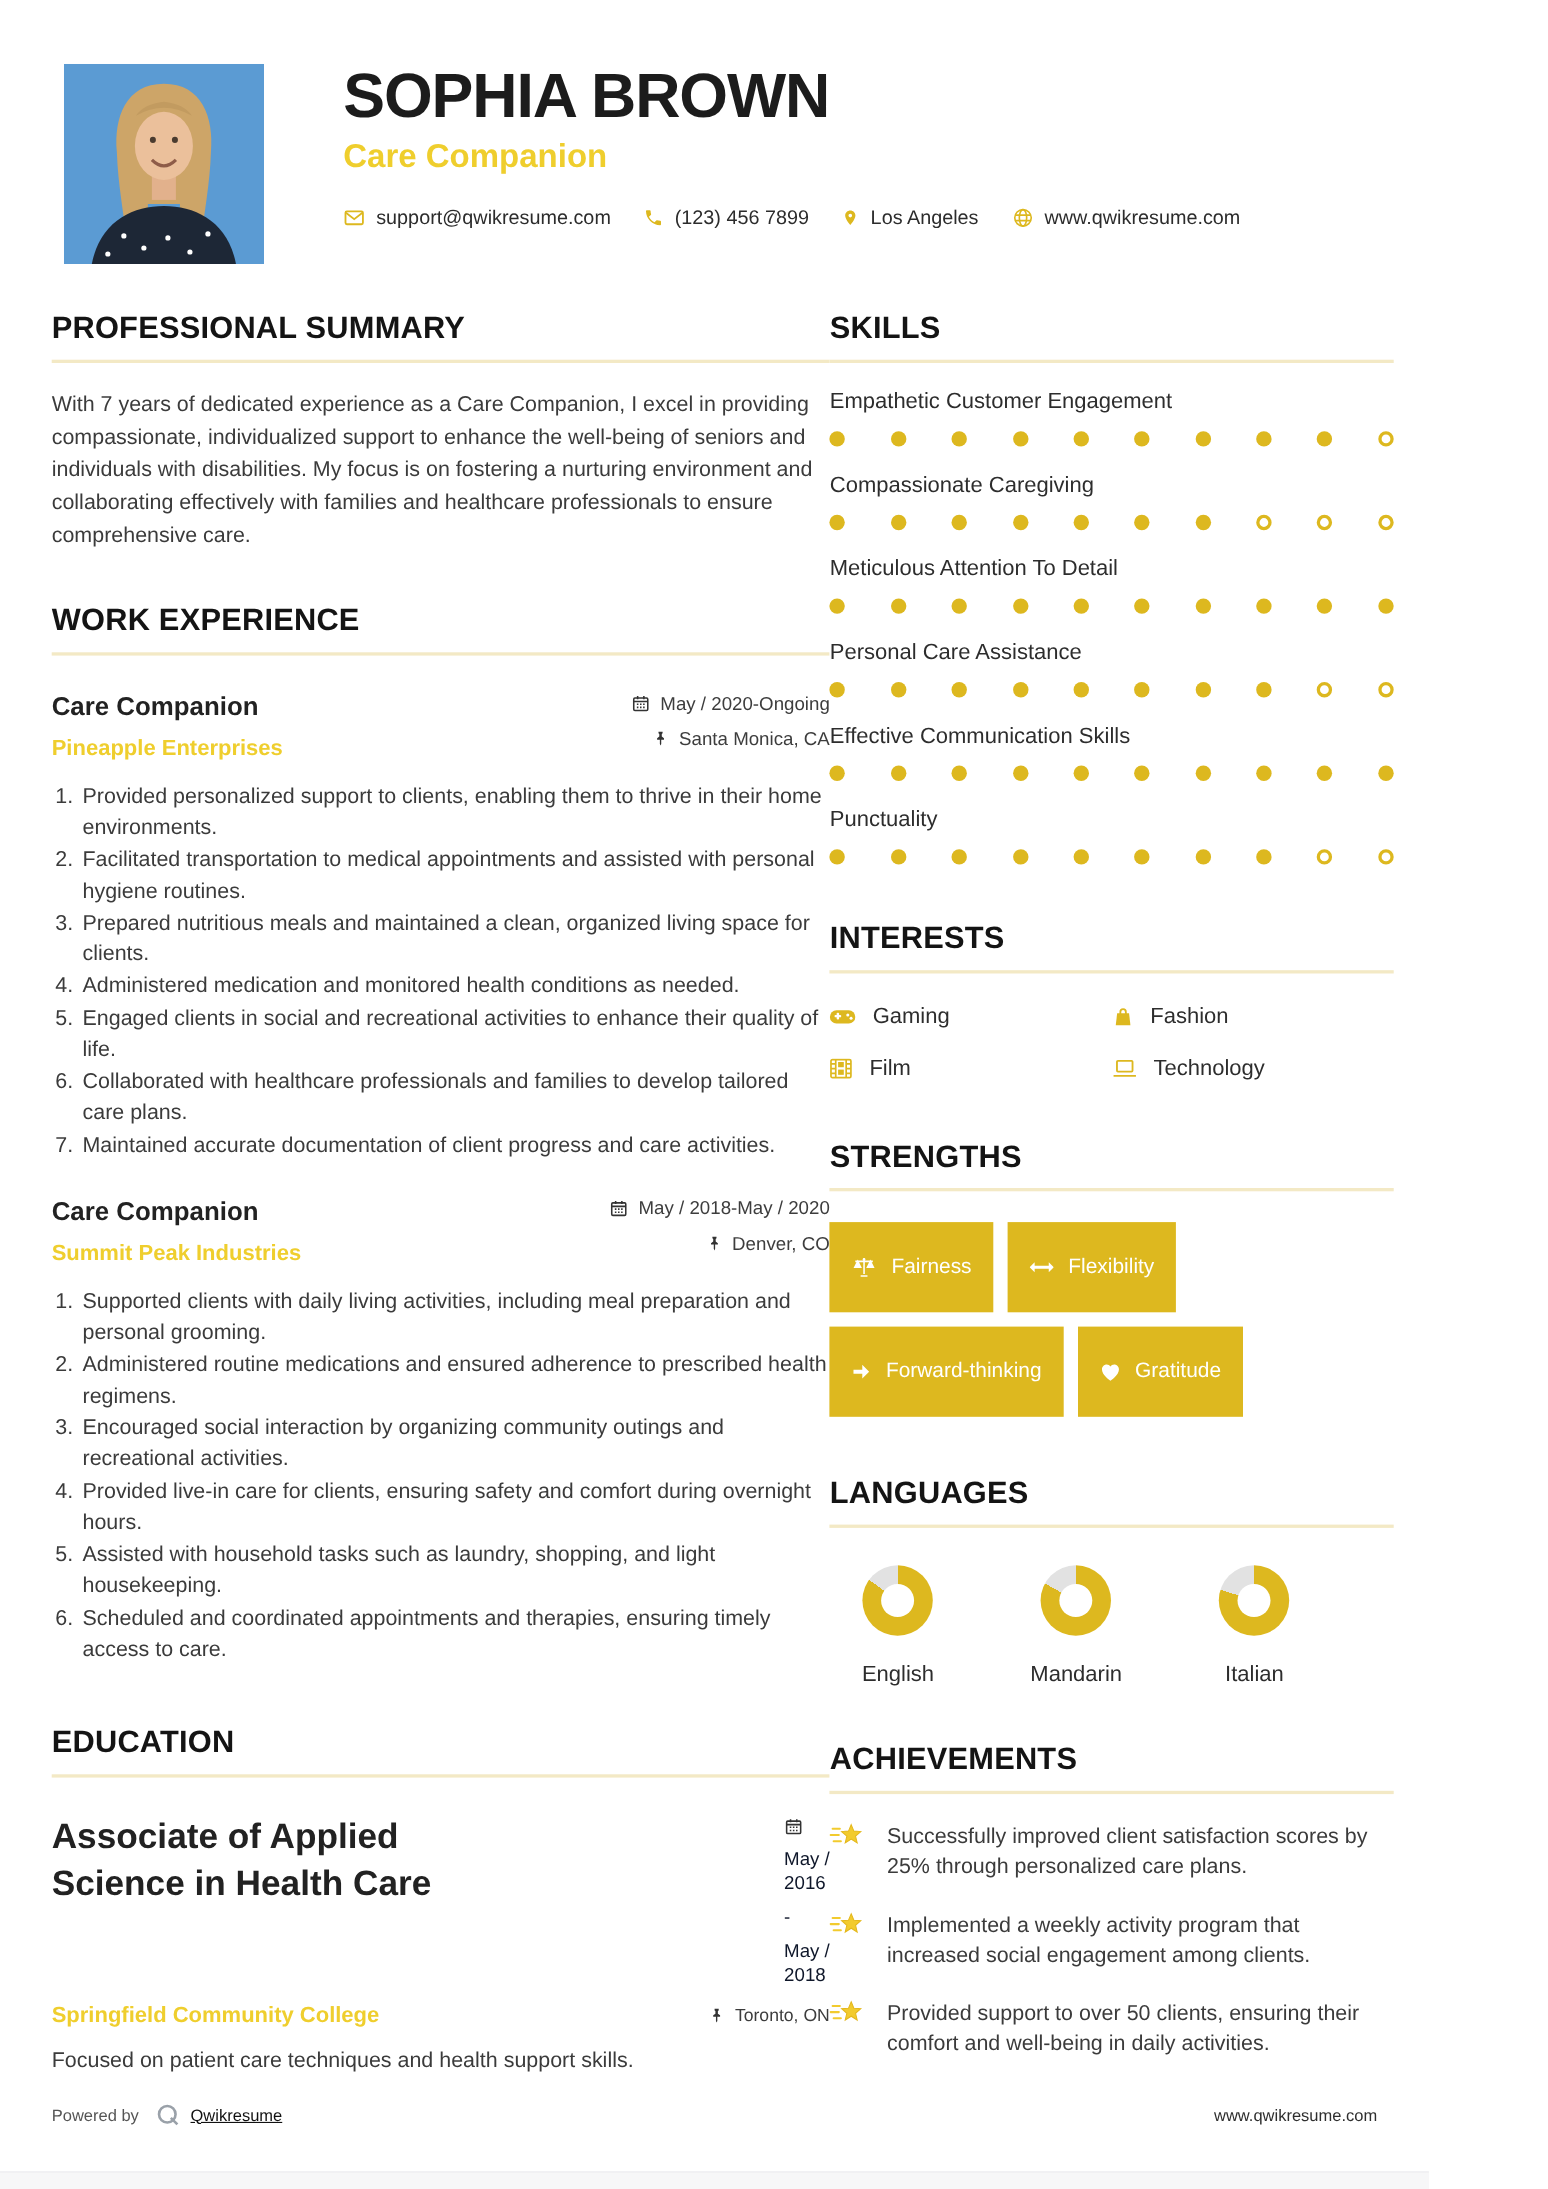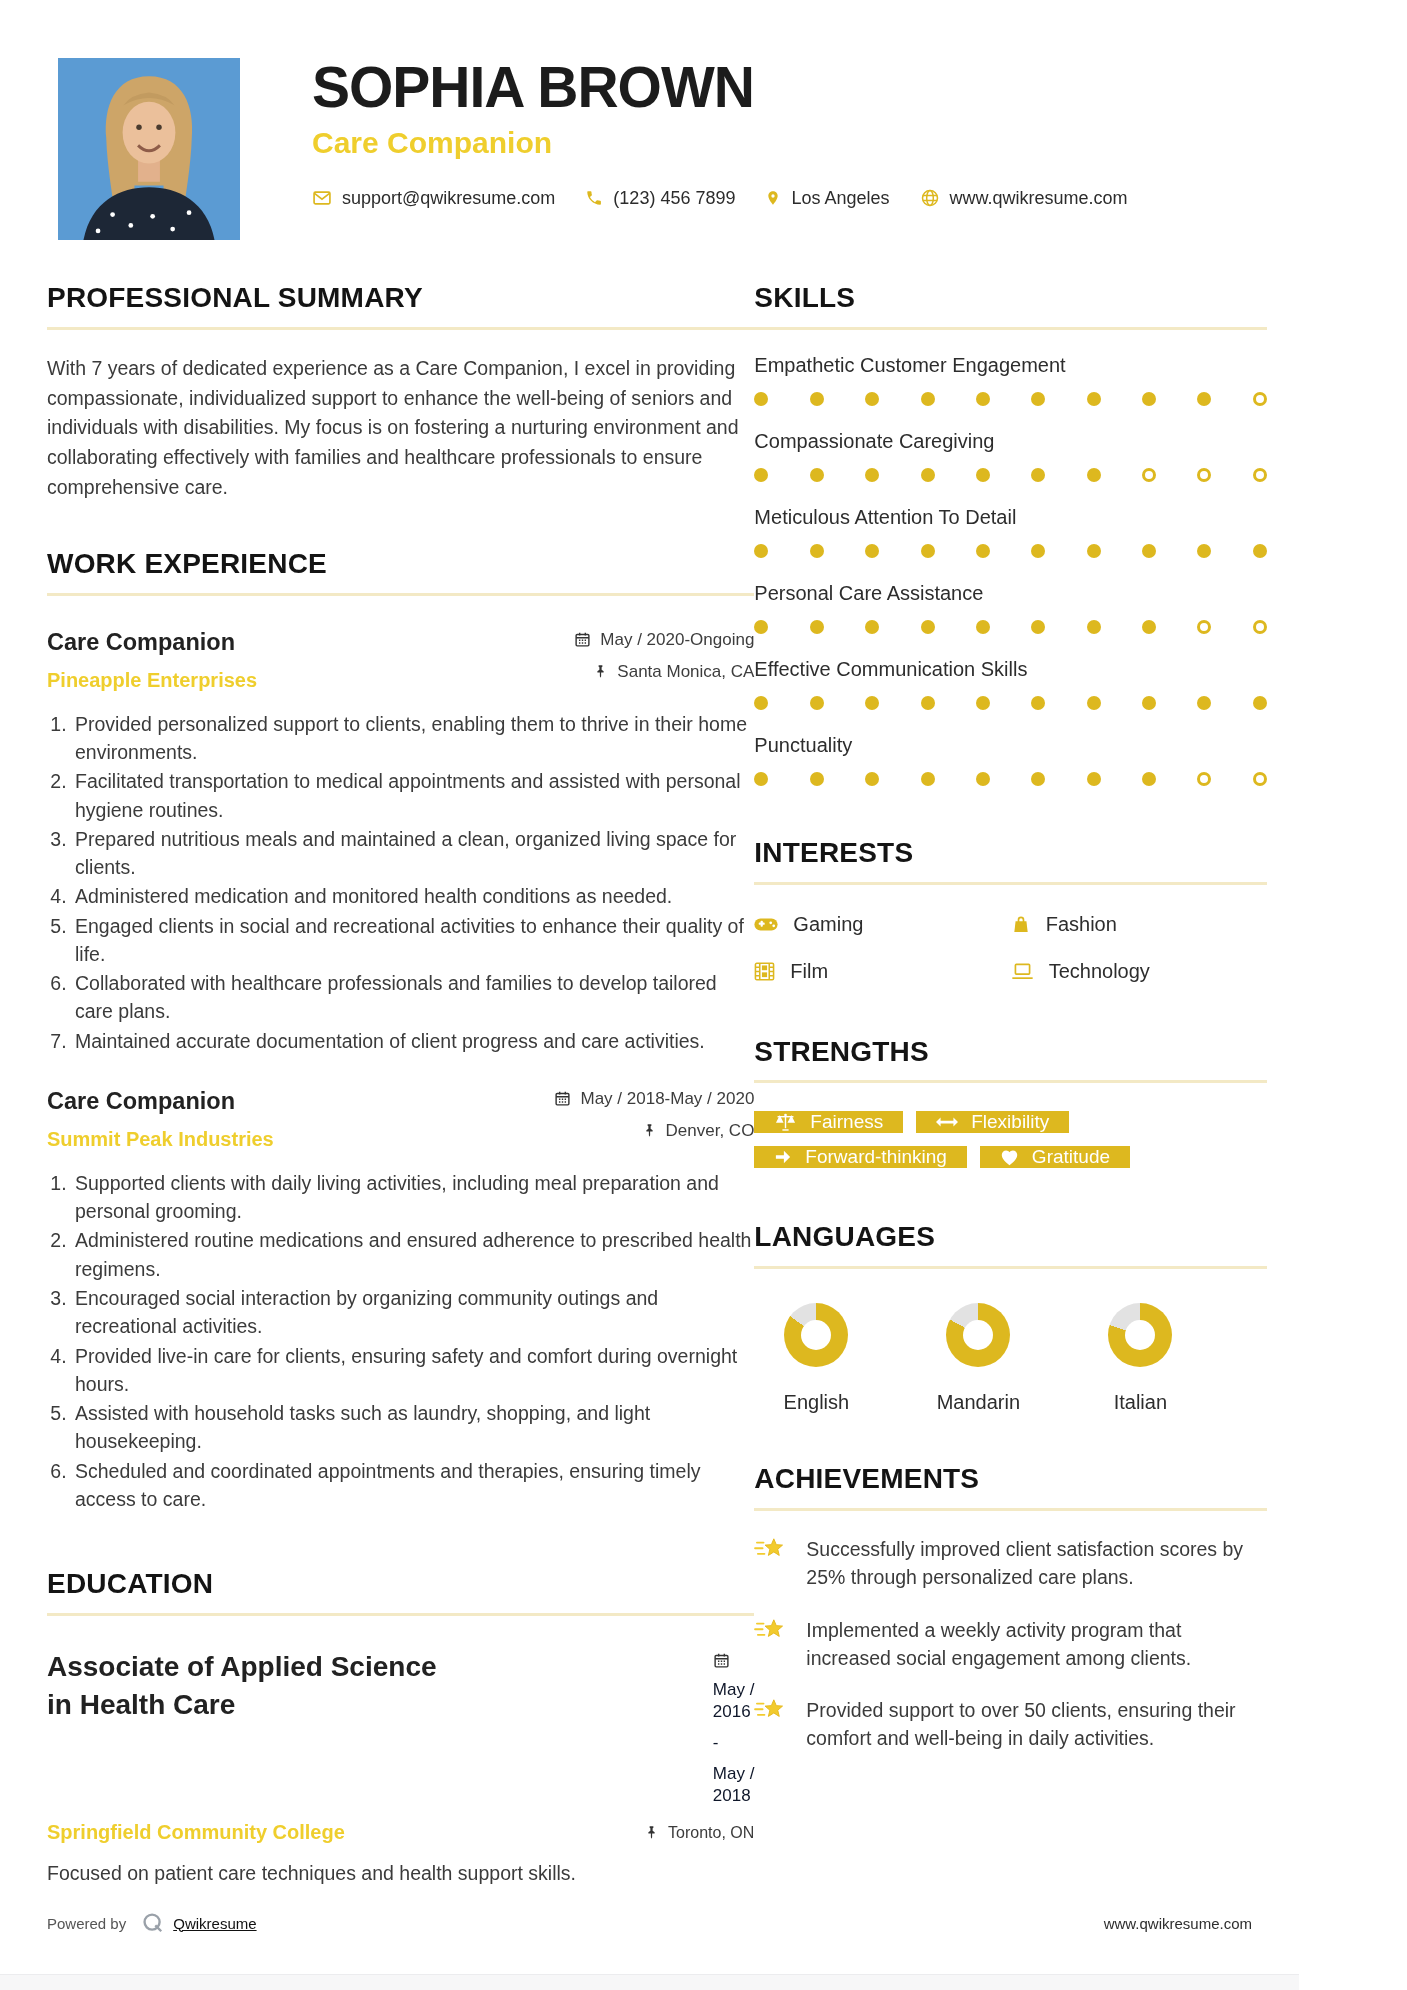--- a/index.html
+++ b/index.html
@@ -30,40 +30,40 @@
   .job{margin-top:32px;}
   .job-head{display:flex;justify-content:space-between;}
   .job-title{font-size:23.5px;font-weight:700;color:#222;line-height:1.25;}
   .job-company{font-size:20px;font-weight:600;color:var(--accent-bright);margin-top:12px;}
   .job-meta{text-align:right;font-size:17px;color:#3d3d3d;flex:0 0 auto;padding-top:2px;}
   .meta-line{display:flex;justify-content:flex-end;align-items:center;gap:9px;margin-bottom:12px;}
   .job-list{margin:16px 0 0;padding-left:25px;font-size:19.5px;line-height:1.45;color:#3b3b3b;}
   .job-list li{padding-left:3px;margin-bottom:1px;}
   
   .edu-head{display:flex;justify-content:space-between;margin-top:32px;}
-  .degree{font-size:28px;font-weight:700;color:#222;width:400px;line-height:1.35;}
+  .degree{font-size:32px;font-weight:700;color:#222;width:400px;line-height:1.35;}
   .edu-dates{display:flex;align-items:flex-start;gap:10px;font-size:17px;color:#0f172a;text-align:left;padding-top:4px;flex-direction:column;}
   .date-stack{display:inline-block;line-height:1.3;}
   .edu-row{display:flex;justify-content:space-between;align-items:center;margin-top:14px;}
   .school{font-size:20px;font-weight:600;color:var(--accent-bright);}
   .edu-note{font-size:19.5px;margin-top:18px;color:#3b3b3b;}
   
   .skill{margin-top:24px;}
   .skill-label{font-size:20px;color:#2d2d2d;}
   .dots{display:flex;justify-content:space-between;margin-top:15px;}
   .dot{width:14px;height:14px;border-radius:50%;box-sizing:border-box;}
   .dot.filled{background:var(--accent);}
   .dot.empty{border:3px solid var(--accent);background:#fff;}
   
   .interests-grid{display:grid;grid-template-columns:1fr 1fr;row-gap:24px;margin-top:28px;}
   .interest{display:flex;align-items:center;gap:15px;font-size:20px;color:#2d2d2d;}
   
   .badges{display:flex;flex-wrap:wrap;gap:13px;margin-top:28px;}
   .badge{background:var(--accent);color:#fff;font-size:19px;font-weight:500;
-         padding:0 20px;display:flex;align-items:center;gap:13px;}
+         padding:30px 20px;display:flex;align-items:center;gap:13px;}
   
   .langs{display:flex;margin-top:34px;}
   .lang{width:124px;margin-right:38px;display:flex;flex-direction:column;align-items:center;}
   .donut{width:64px;height:64px;border-radius:50%;position:relative;}
   .donut::after{content:"";position:absolute;inset:17px;background:#fff;border-radius:50%;}
   .lang-label{margin-top:24px;font-size:20px;color:#2d2d2d;}
   
   .ach{display:flex;gap:16px;margin-top:24px;font-size:19.5px;line-height:1.45;color:#3b3b3b;}
   .ach-icn{flex:0 0 36px;padding-top:1px;}
   

